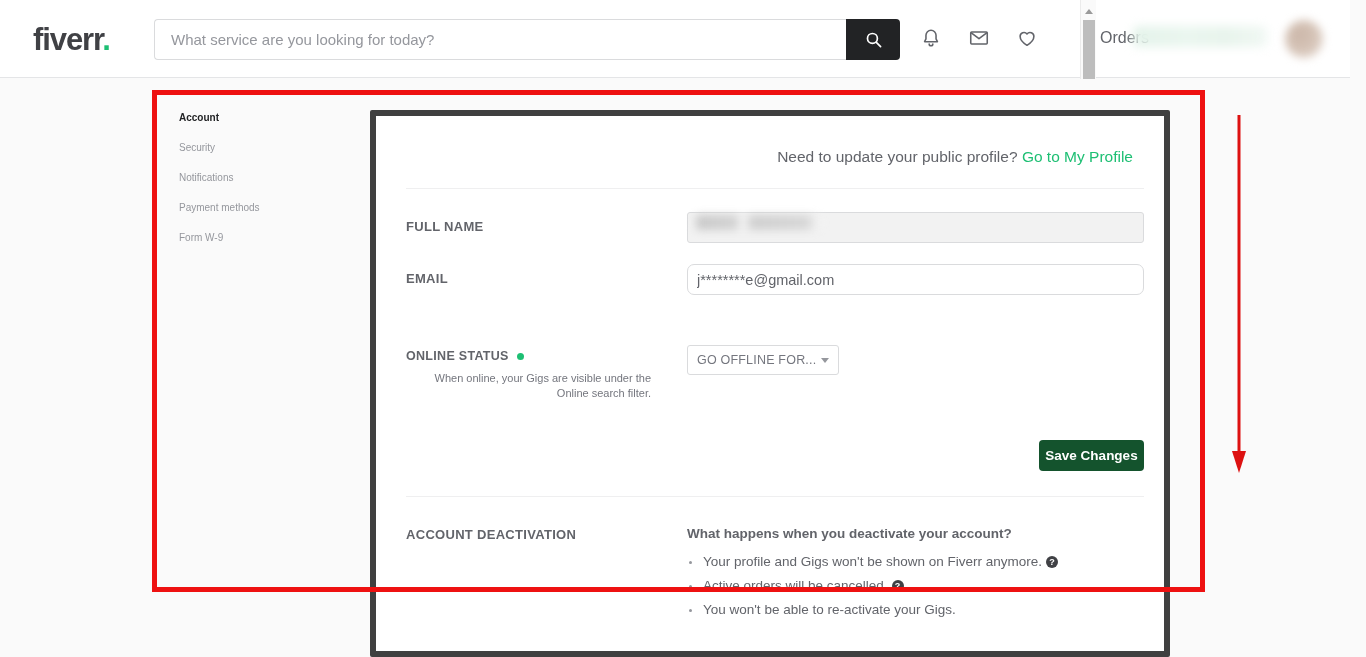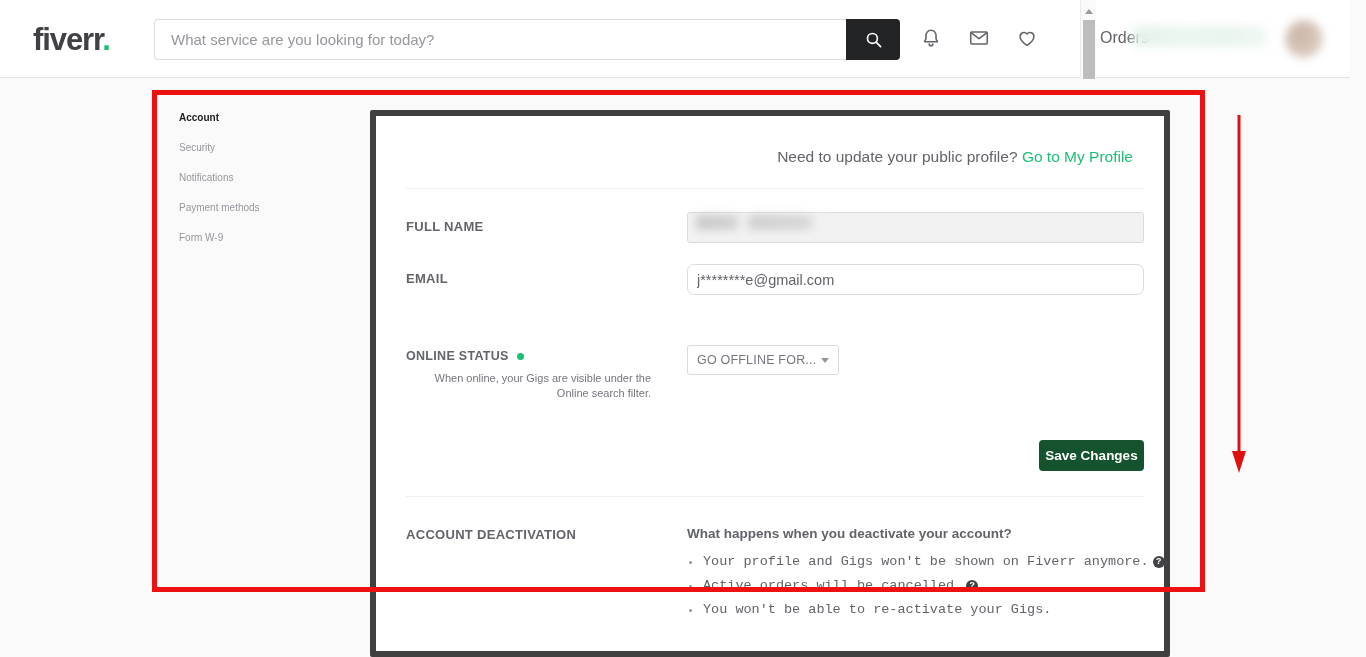--- a/index.html
+++ b/index.html
@@ -185,21 +185,20 @@
   }
 
   .deact-title {
     position: absolute; left: 311px; top: 410px;
     font-size: 13.5px; font-weight: bold; color: #62646a;
     white-space: nowrap;
   }
   .bullets {
     position: absolute; left: 311px; top: 437px;
     list-style: none;
-    font-family: Liberation Mono, monospace;
   }
   .bullets li {
     position: relative; padding-left: 16px; margin-bottom: 7px;
     font-size: 13.5px; color: #62646a; line-height: 17px;
     white-space: nowrap;
   }
   .bullets li::before {
     content: ""; position: absolute; left: 2px; top: 8px;
     width: 3px; height: 3px; background: #95979d; border-radius: 50%;
   }

